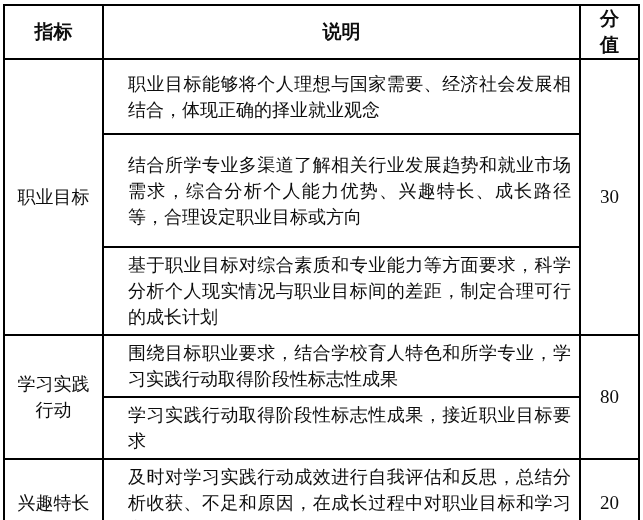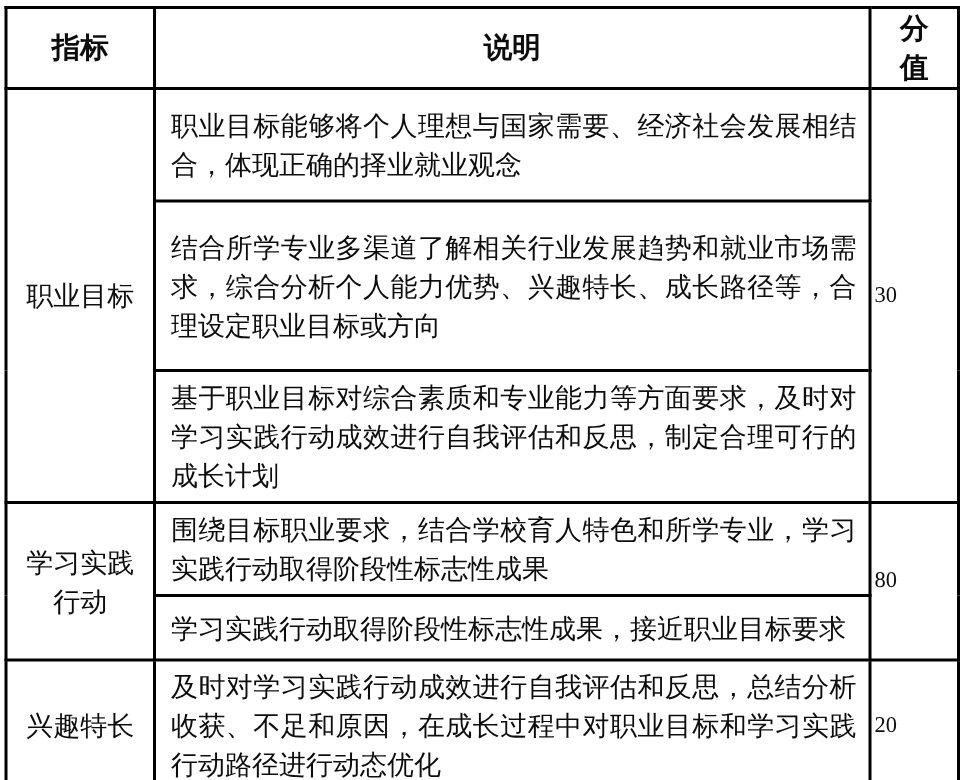--- a/index.html
+++ b/index.html
@@ -38,24 +38,25 @@
   td.indicator-cell {
     text-align: center;
     font-size: 18px;
     line-height: 26px;
     padding: 0 9px;
   }
   td.desc-cell {
     font-size: 18px;
     line-height: 26px;
     text-align: justify;
-    padding: 4px 8px 4px 10px;
+    padding: 4px 8px 4px 24px;
   }
   td.score-cell {
-    font-size: 15px;
+    text-align: center;
+    font-size: 19px;
     padding: 0 2px;
     font-family: Liberation Serif, serif;
   }
   td.total-label-cell {
     text-align: center;
     font-size: 19px;
     font-weight: bold;
     padding: 0 9px;
   }
   tr.r-h1 { height: 75px; }
@@ -85,21 +86,21 @@
   <tbody>
     <tr class="r-h1">
       <td class="indicator-cell" rowspan="3">职业目标</td>
       <td class="desc-cell">职业目标能够将个人理想与国家需要、经济社会发展相结合，体现正确的择业就业观念</td>
       <td class="score-cell" rowspan="3">30</td>
     </tr>
     <tr class="r-h2">
       <td class="desc-cell">结合所学专业多渠道了解相关行业发展趋势和就业市场需求，综合分析个人能力优势、兴趣特长、成长路径等，合理设定职业目标或方向</td>
     </tr>
     <tr class="r-h3">
-      <td class="desc-cell">基于职业目标对综合素质和专业能力等方面要求，及时对学习实践行动成效进行自我评估和反思，制定合理可行的成长计划</td>
+      <td class="desc-cell">基于职业目标对综合素质和专业能力等方面要求，科学分析个人现实情况与职业目标间的差距，制定合理可行的成长计划</td>
     </tr>
     <tr class="r-h4">
       <td class="indicator-cell" rowspan="2">学习实践行动</td>
       <td class="desc-cell">围绕目标职业要求，结合学校育人特色和所学专业，学习实践行动取得阶段性标志性成果</td>
       <td class="score-cell" rowspan="2">80</td>
     </tr>
     <tr class="r-h5">
       <td class="desc-cell">学习实践行动取得阶段性标志性成果，接近职业目标要求</td>
     </tr>
     <tr class="r-h6">

